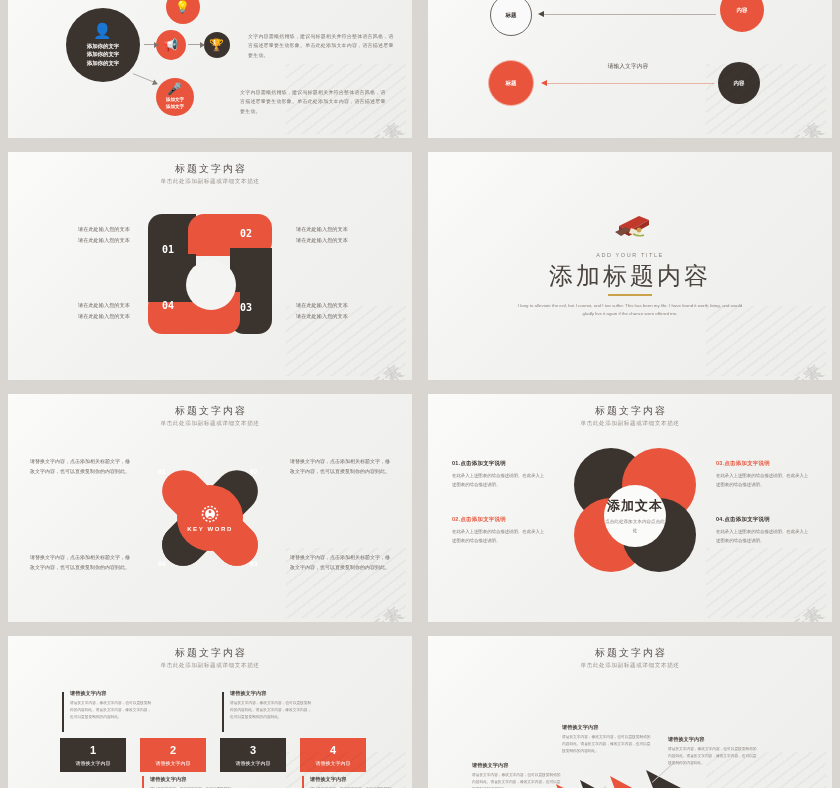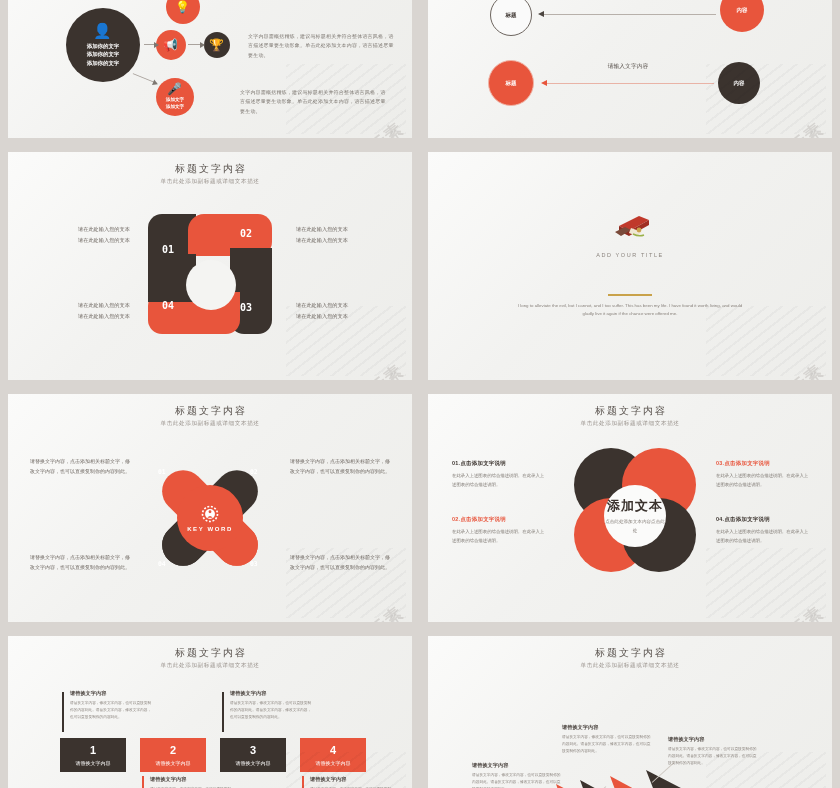--- a/index.html
+++ b/index.html
@@ -257,20 +257,21 @@
         <path d="M10 20 L30 10 L40 14 L20 25 Z" fill="#c0392b"></path>
         <path d="M10 20 L20 25 L20 30 L10 25 Z" fill="#8e2a1f"></path>
         <path d="M20 25 L40 14 L40 19 L20 30 Z" fill="#a02e22"></path>
         <path d="M6 26 L16 21 L22 24 L12 30 Z" fill="#7a4a3a"></path>
         <path d="M22 22 L33 26 L28 30 L20 27 Z" fill="#efe7d2"></path>
         <circle cx="30" cy="24" r="2.4" fill="#c9a24a"></circle>
         <path d="M24 28 q6 3 11 1" stroke="#9bb24a" stroke-width="1.4" fill="none"></path>
       </svg>
     </div>
     <div class="eyebrow">ADD YOUR TITLE</div>
+    <div class="bigtitle">添加标题内容</div>
     <div class="rule"></div>
     <div class="quote">I long to alleviate the evil, but I cannot, and I too suffer. This has been my life. I have found it worth living, and would gladly live it again if the chance were offered me.</div>
     <div class="wm">氢元素</div>
   </div>
 
   <div class="slide" id="s5">
     <div class="s-title">标题文字内容</div>
     <div class="s-sub">单击此处添加副标题或详细文本描述</div>
     <div class="xwrap">
       <div class="arm" style="background:#3b332e;margin:-59px 0 0 -21px;transform:rotate(45deg);"></div>

